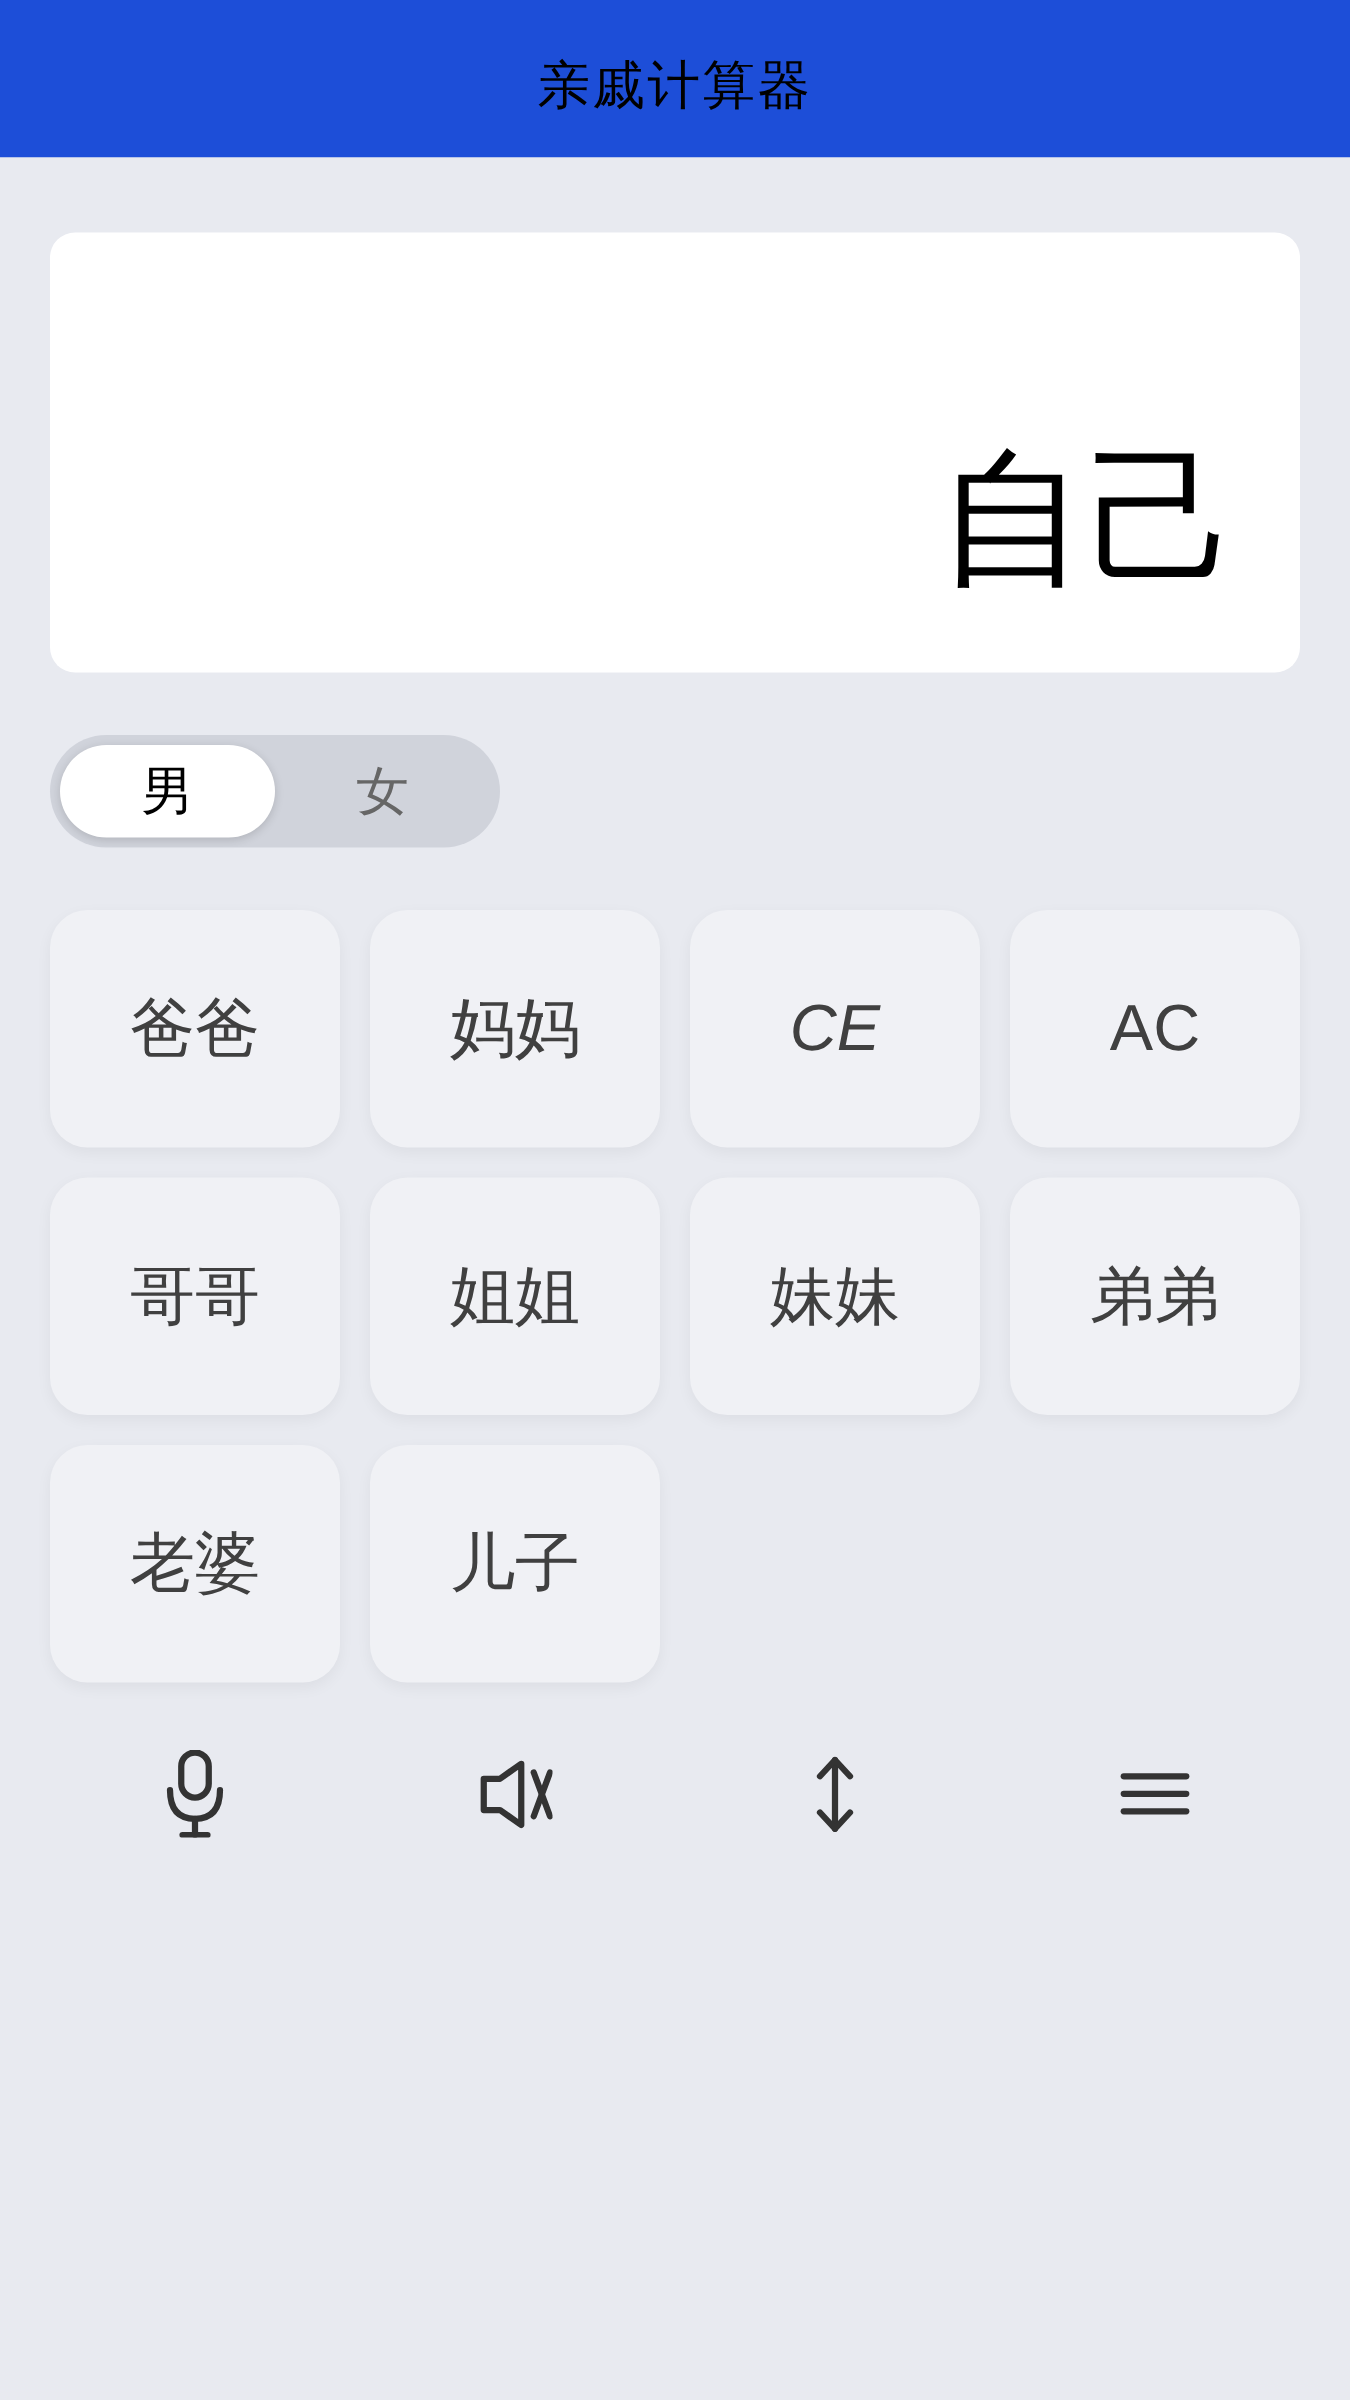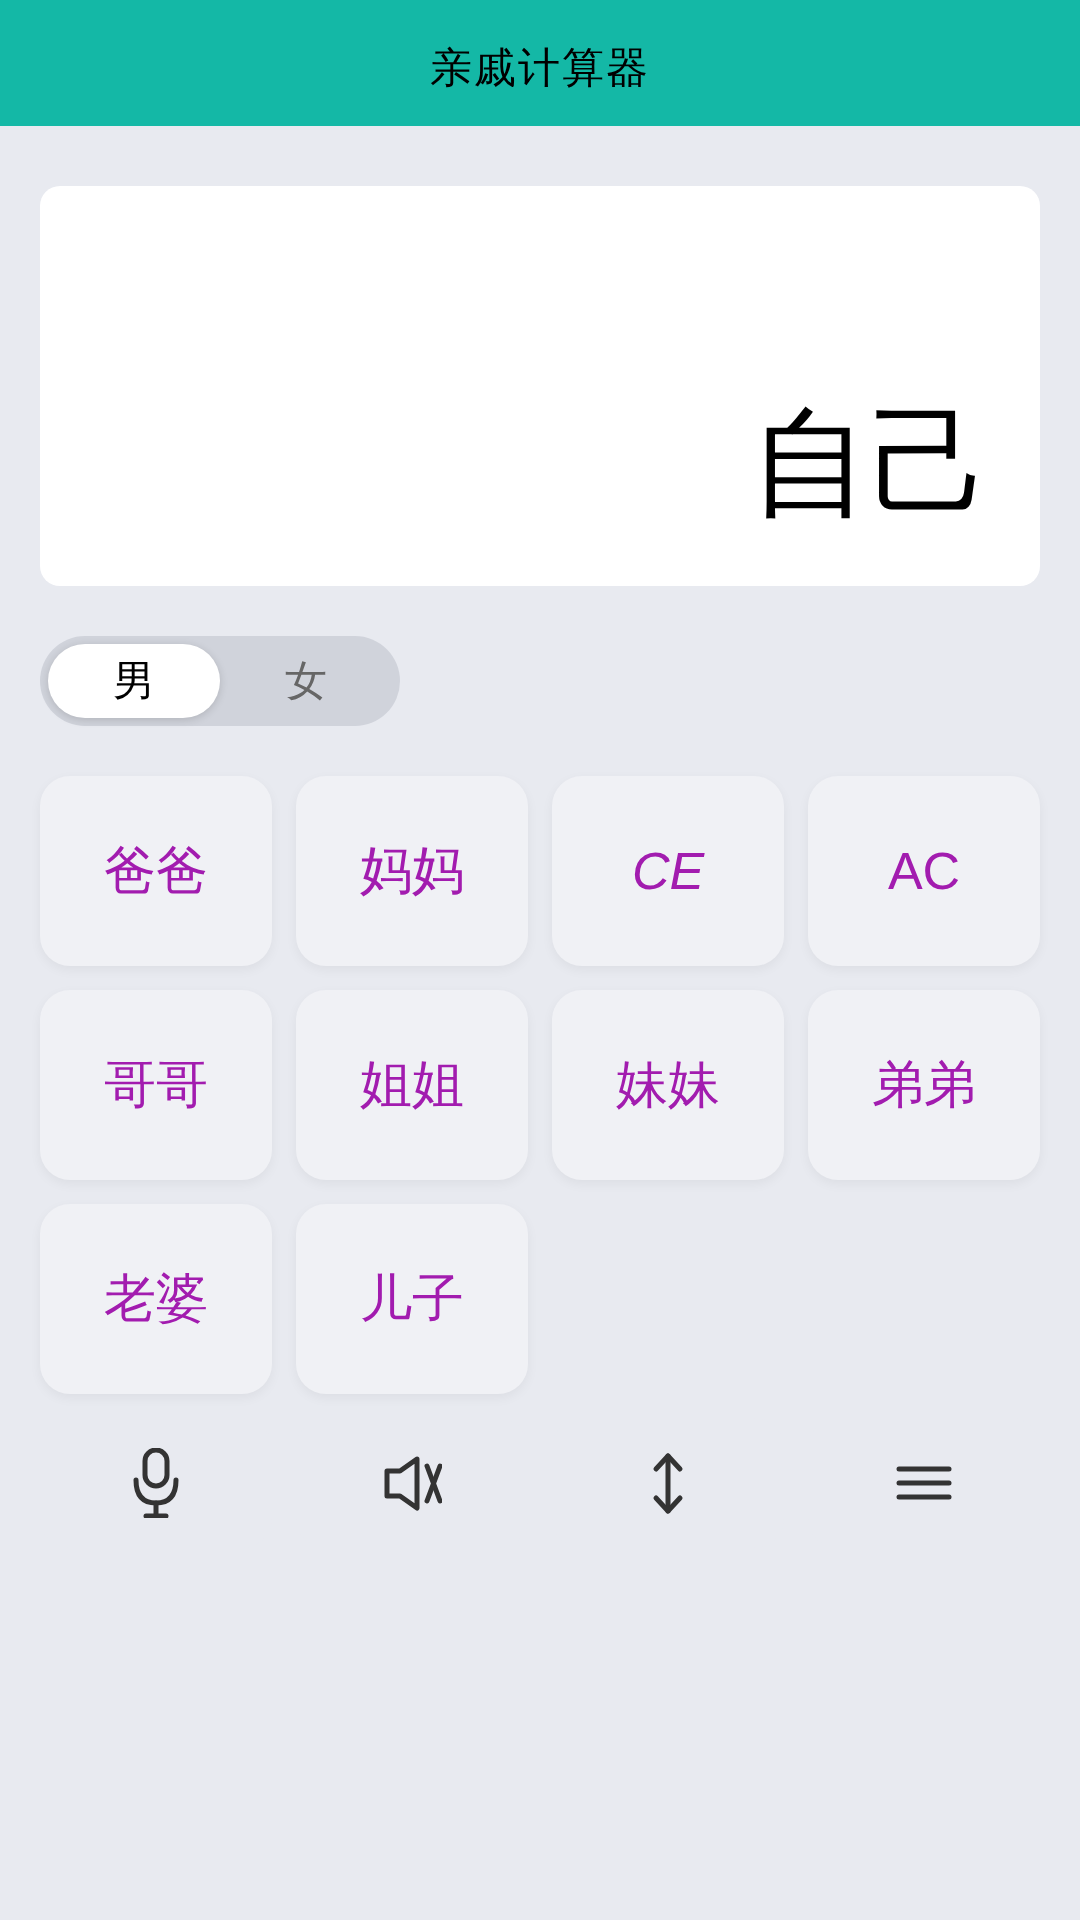--- a/index.html
+++ b/index.html
@@ -12,39 +12,39 @@
     body {
       width: 1080px;
       min-height: 1920px;
       background-color: #e8eaf0;
       font-family: -apple-system, 'PingFang SC', 'Hiragino Sans GB', 'Microsoft YaHei', sans-serif;
       overflow-x: hidden;
     }
 
     .header {
       width: 100%;
-      background-color: #14b8a6;
+      background-color: #1d4ed8;
       text-align: center;
       padding: 40px 0 30px 0;
       font-size: 42px;
       font-weight: 400;
       color: #000000;
       letter-spacing: 2px;
     }
 
     .main-content {
       background-color: #e8eaf0;
       padding: 60px 40px 30px 40px;
     }
 
     .display-area {
       background-color: #ffffff;
       border-radius: 20px;
       width: 100%;
-      height: 400px;
+      height: 352px;
       position: relative;
       margin-bottom: 50px;
     }
 
     .display-text {
       position: absolute;
       bottom: 40px;
       right: 50px;
       font-size: 120px;
       font-weight: 500;
@@ -88,21 +88,21 @@
       gap: 24px;
     }
 
     .key-btn {
       background-color: #f0f1f5;
       border: none;
       border-radius: 30px;
       height: 190px;
       font-size: 52px;
       font-weight: 400;
-      color: #a21caf;
+      color: #404040;
       cursor: pointer;
       display: flex;
       align-items: center;
       justify-content: center;
       box-shadow: 0 4px 12px rgba(0,0,0,0.05);
       transition: background 0.15s;
     }
 
     .key-btn.ce-btn {
       background-color: #f0f1f5;

